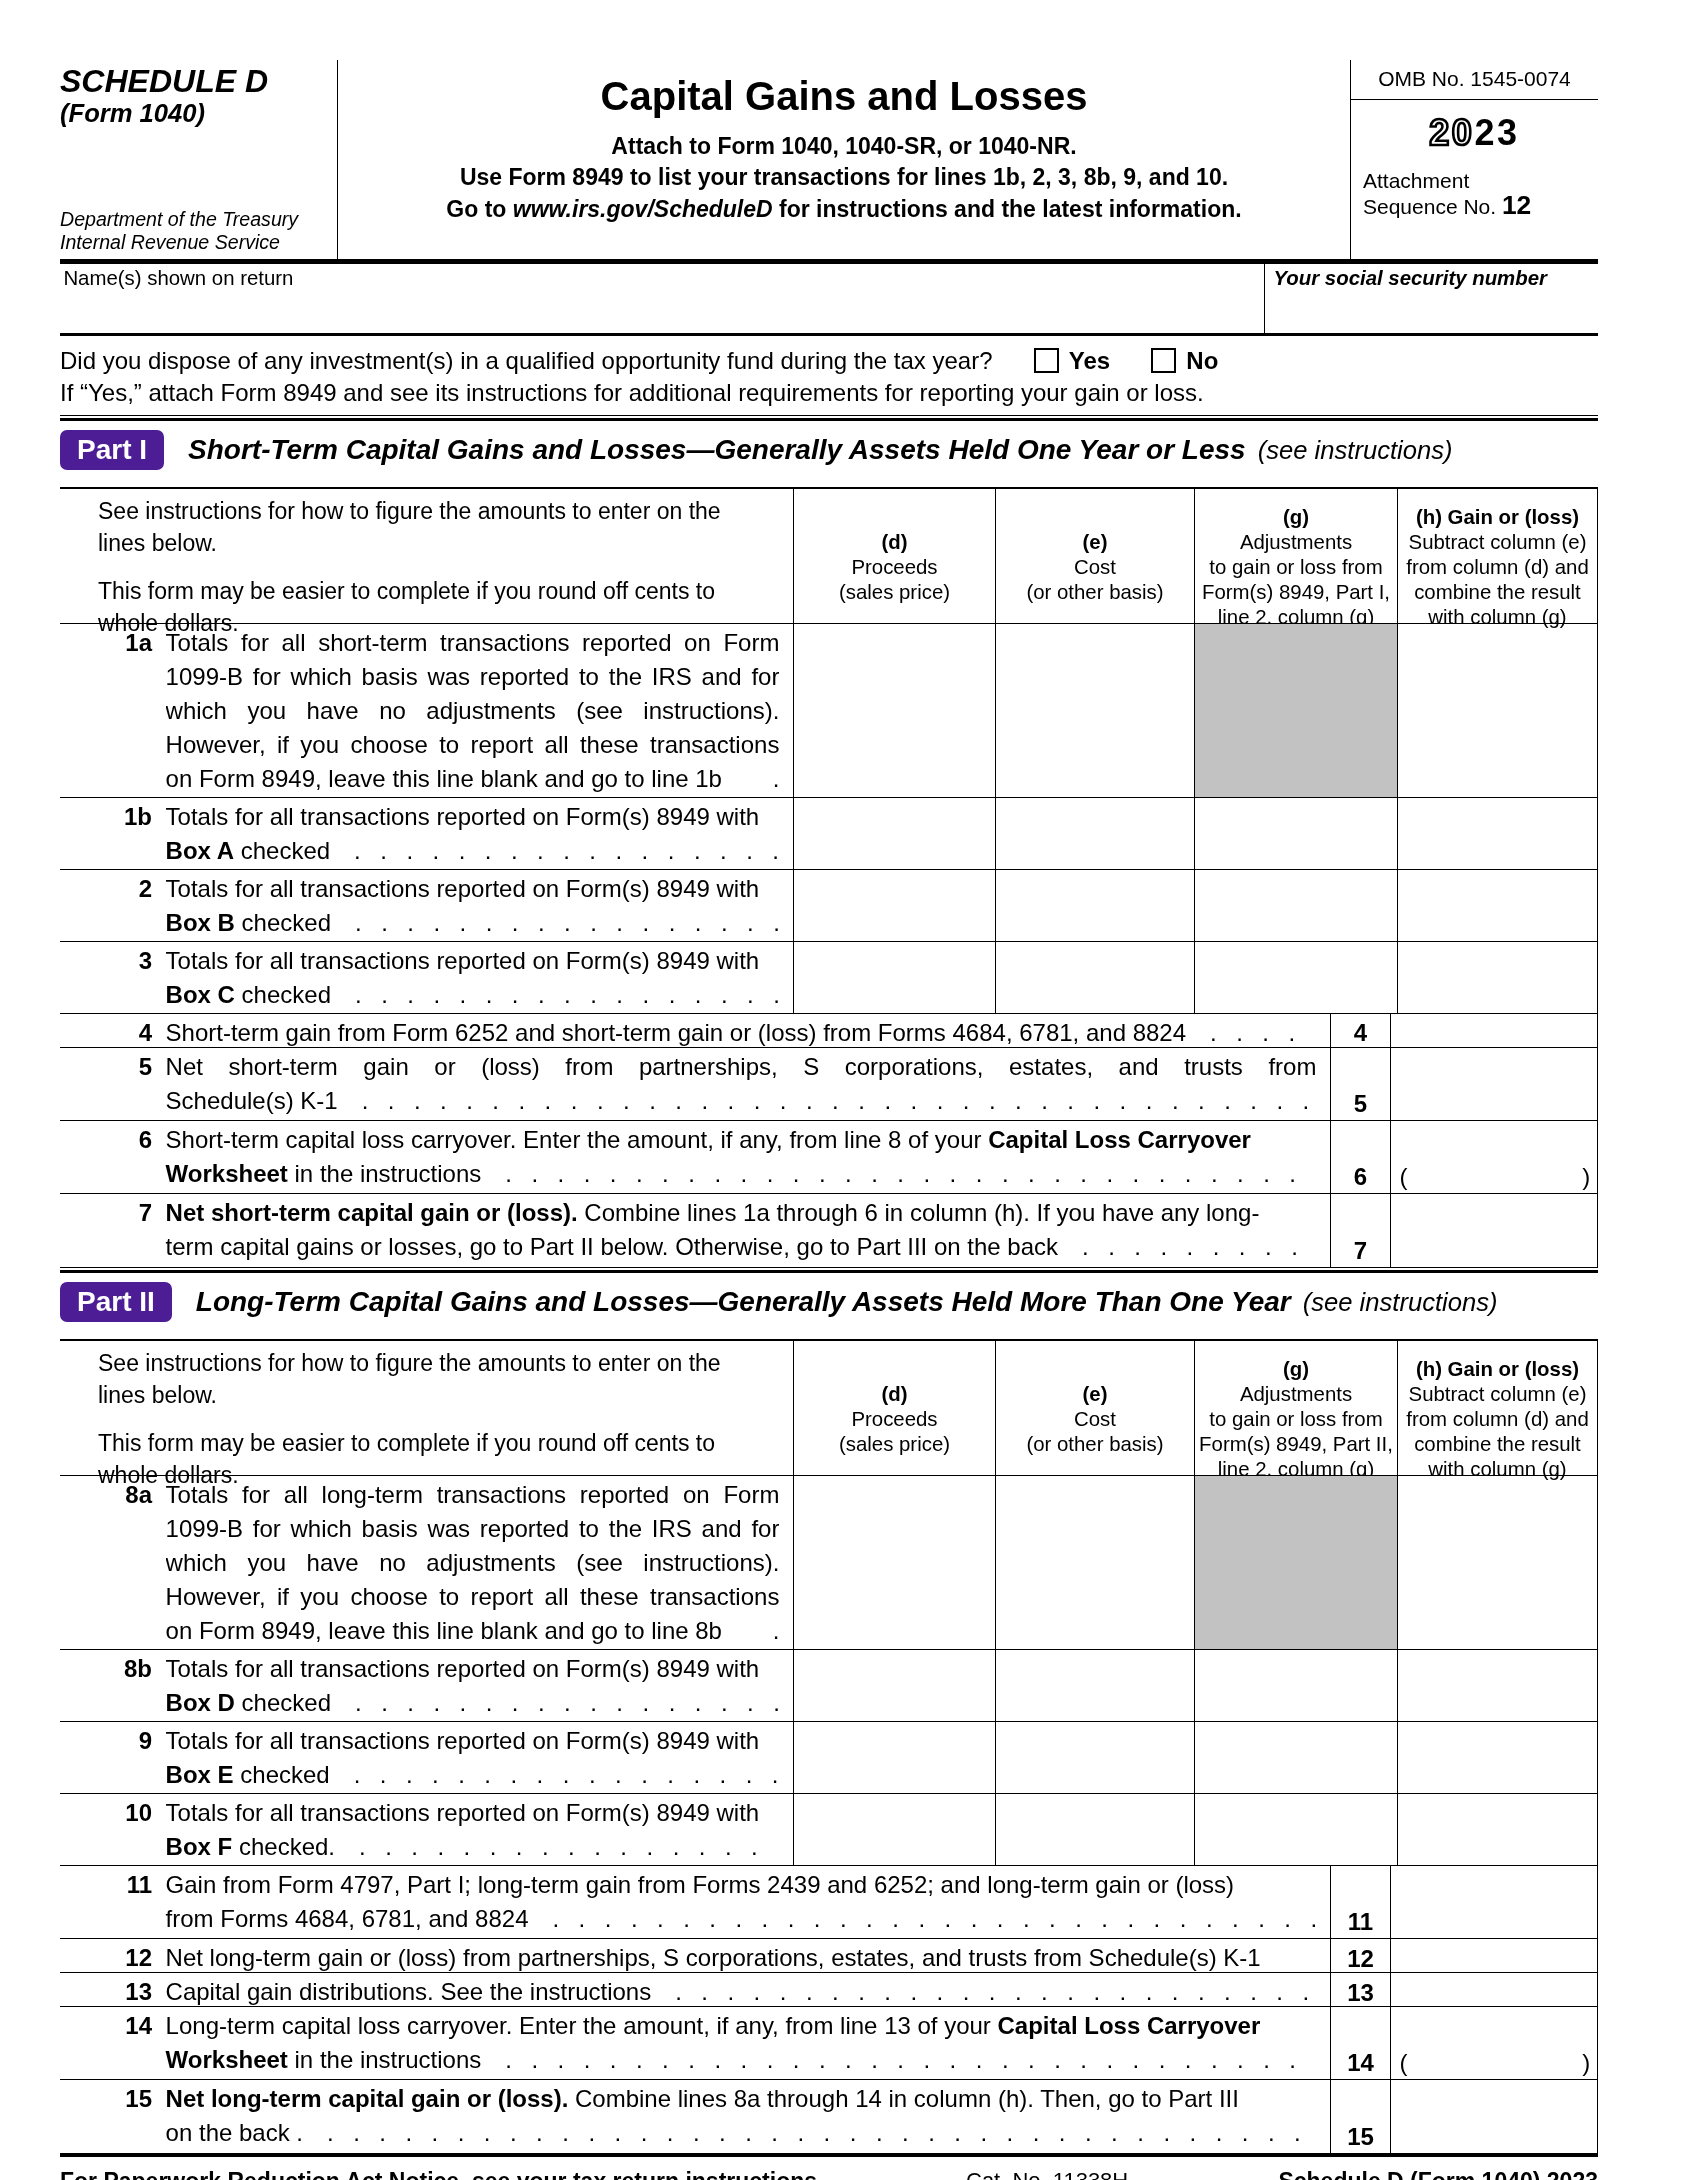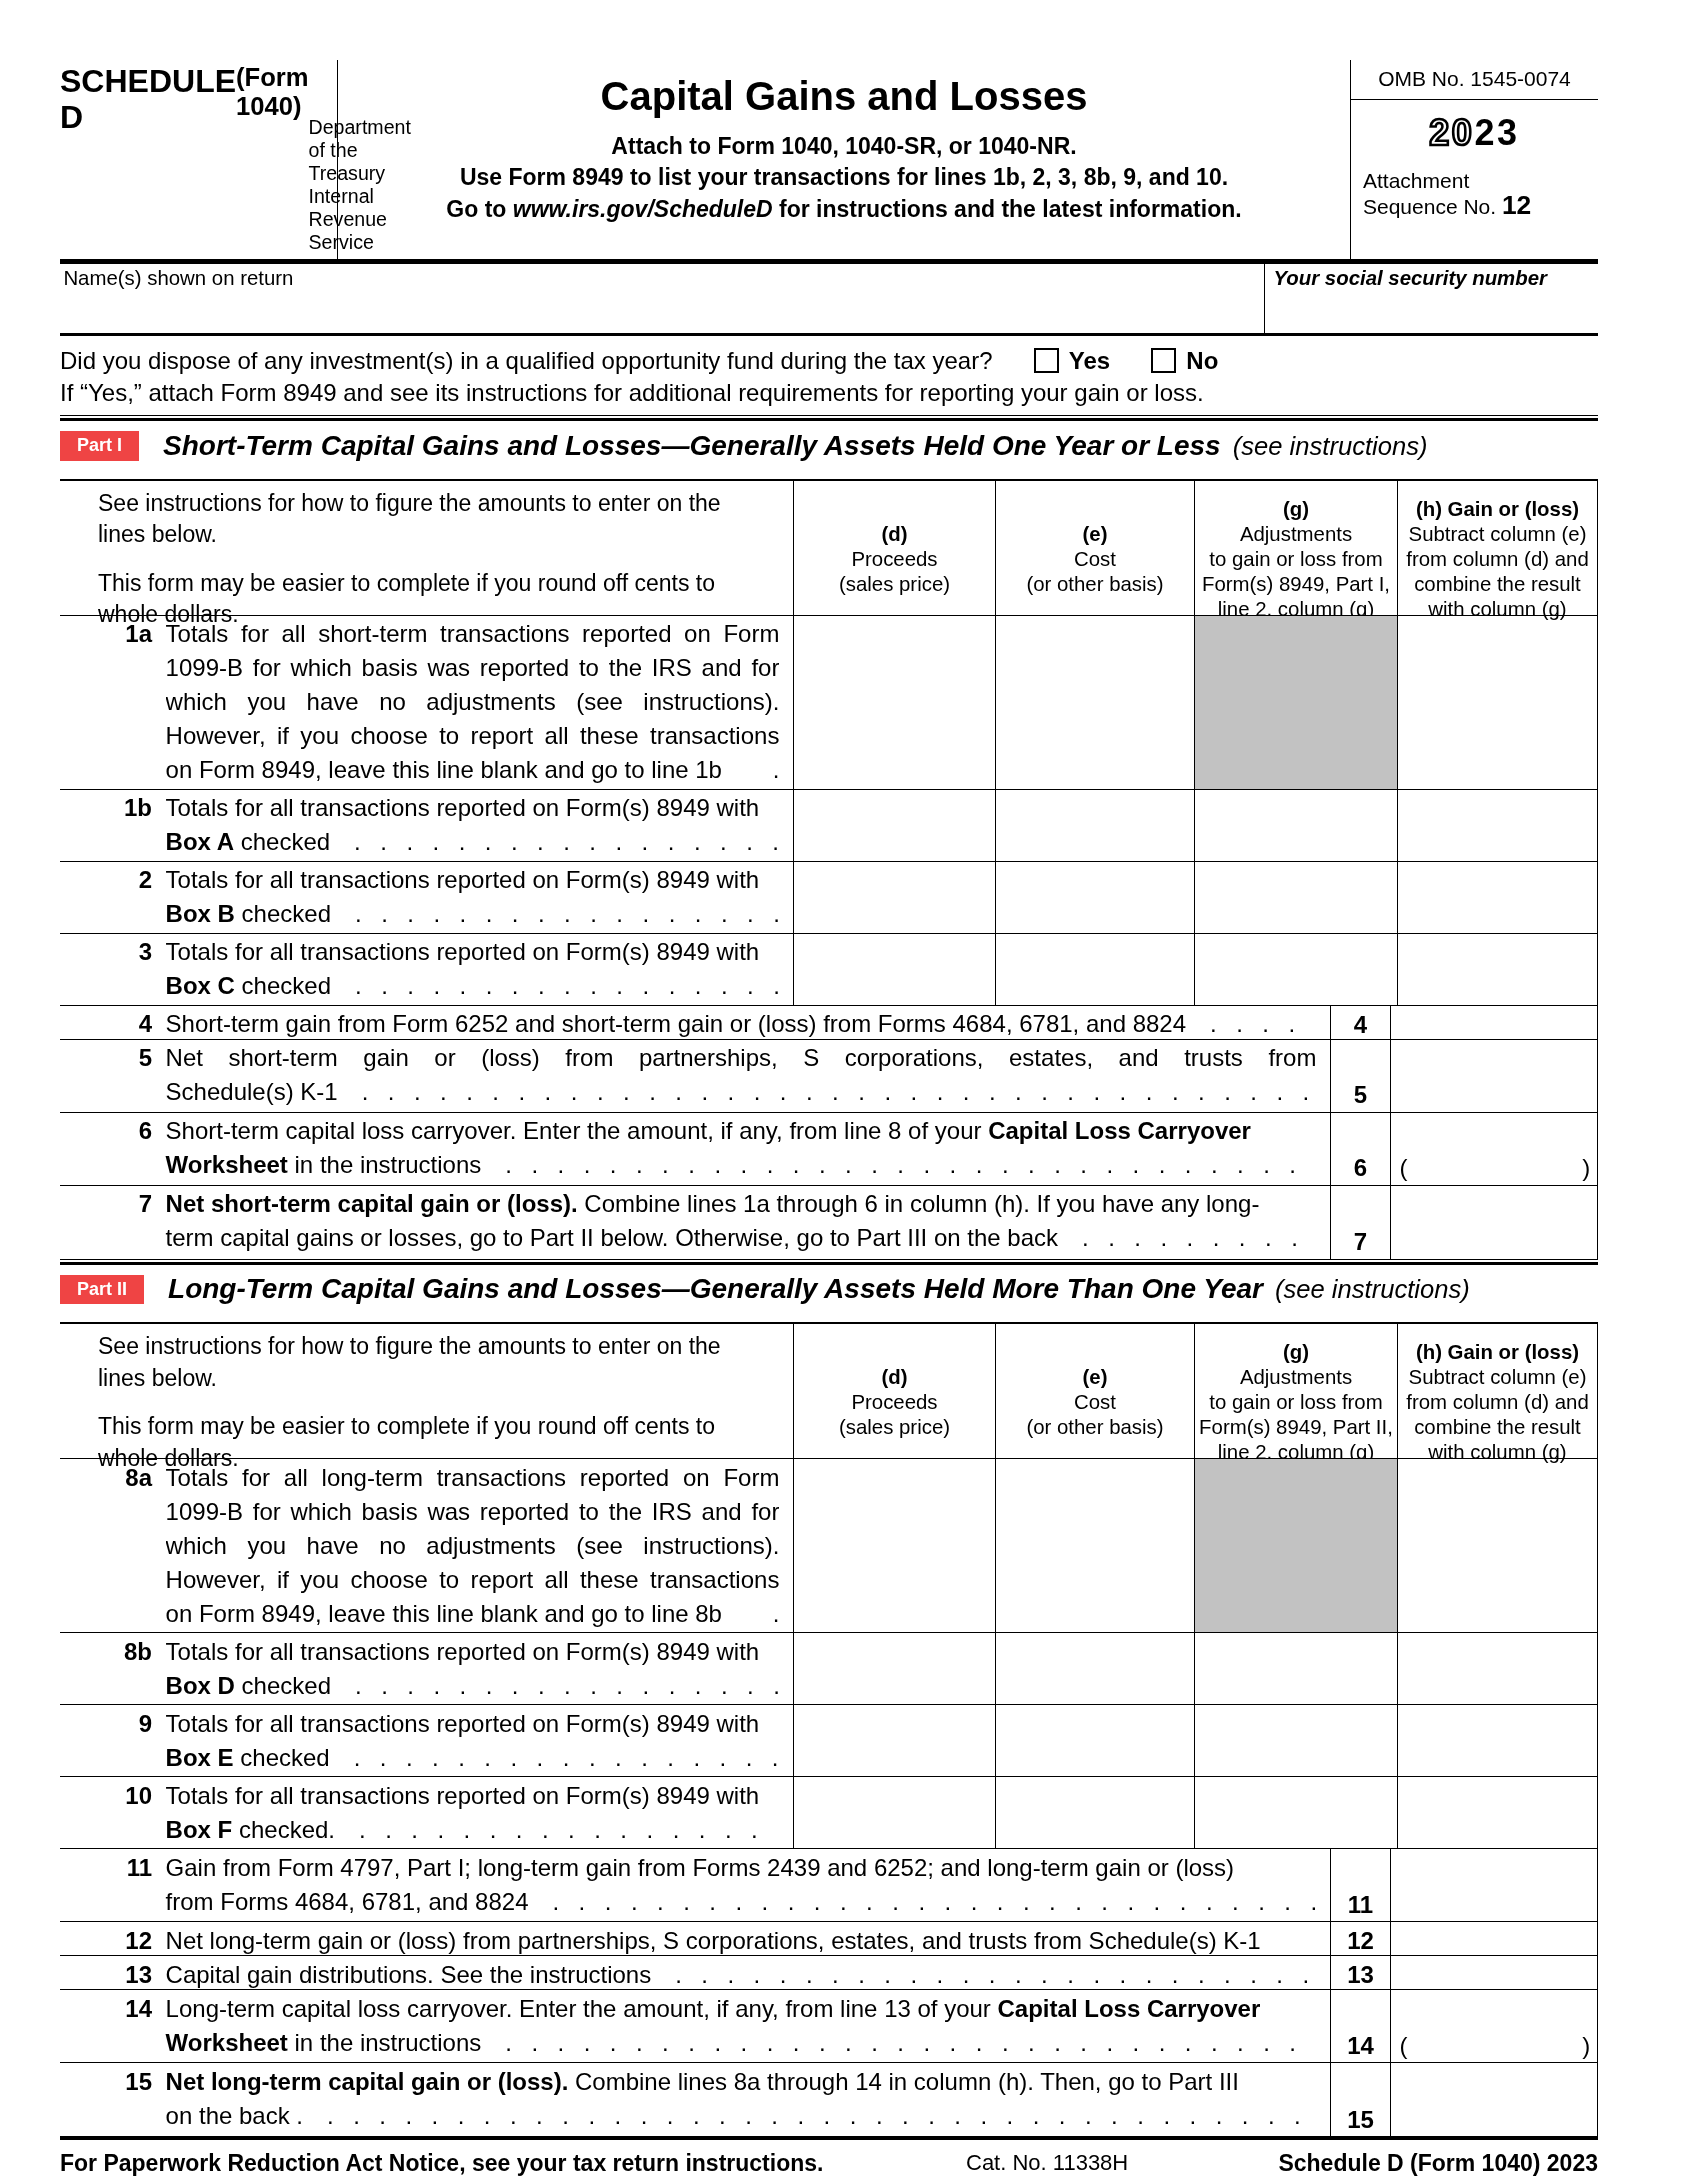--- a/index.html
+++ b/index.html
@@ -5,21 +5,21 @@
   * { box-sizing: border-box; margin: 0; padding: 0; }
   body {
     width: 1685px; height: 2181px; background: #fff; color: #000;
     font-family: "Liberation Sans", sans-serif; font-size: 24px;
     overflow: hidden;
   }
   .page { padding: 60px 87px 0 60px; }
 
   
   .hdr { display: flex; border-bottom: 5.1px solid #000; height: 204px; }
-  .hdr-left { width: 278px; border-right: 1.7px solid #000; display: flex; flex-direction: row; padding: 3.4px 8.5px 5.1px 0; }
+  .hdr-left { width: 278px; border-right: 1.7px solid #000; display: flex; flex-direction: column; padding: 3.4px 8.5px 5.1px 0; font-style: italic; }
   .sched { font-size: 32px; font-weight: bold; line-height: 36px; }
   .formno { font-size: 25.6px; font-weight: bold; }
   .dept { margin-top: auto; font-size: 19.6px; line-height: 23px; }
   .hdr-center { flex: 1; text-align: center; padding-top: 13.6px; }
   .htitle { font-size: 40px; font-weight: bold; }
   .hsub { font-size: 23px; font-weight: bold; line-height: 31.5px; margin-top: 12px; }
   .hsub .url { font-style: italic; }
   .hdr-right { width: 248px; border-left: 1.7px solid #000; display: flex; flex-direction: column; }
   .omb { font-size: 21px; text-align: center; padding: 6.8px 0 8.5px; border-bottom: 1.7px solid #000; }
   .year { text-align: center; font-size: 36px; font-weight: bold; letter-spacing: 2.6px; margin-top: 12px; }
@@ -36,21 +36,21 @@
   
   .question { padding: 8.5px 0 6.8px; }
   .qline1 { display: flex; align-items: center; line-height: 32px; }
   .cb { display: inline-block; width: 25px; height: 25px; border: 2.6px solid #000; margin: 0 10.2px 0 41px; flex: none; }
   .qb { font-weight: bold; }
   .qline2 { line-height: 32px; }
   .rule-double { height: 6px; border-top: 1.7px solid #000; border-bottom: 3.4px solid #000; }
 
   
   .band { display: flex; align-items: center; margin-top: 8.5px; margin-bottom: 17px; }
-  .part-label { background: #ef4444; color: #fff; font-weight: bold; font-size: 18px; padding: 4.3px 17px; }
+  .part-label { background: #4c1d95; color: #fff; font-weight: bold; font-size: 28px; padding: 4.3px 17px; border-radius: 7px; }
   .part-title { font-size: 28px; font-weight: bold; margin-left: 24px; font-style: italic; }
   .see { font-weight: normal; font-size: 25.6px; margin-left: 12px; }
 
   
   .tbl { border-top: 2.6px solid #000; border-right: 1.7px solid #000; }
   .r { display: grid; border-bottom: 1.7px solid #000; }
   .cols5 { grid-template-columns: 733px 202px 199px 203px 1fr; }
   .cols3 { grid-template-columns: 1270px 60px 1fr; }
   .cell { border-left: 1.7px solid #000; }
   .h-head { height: 135px; }

